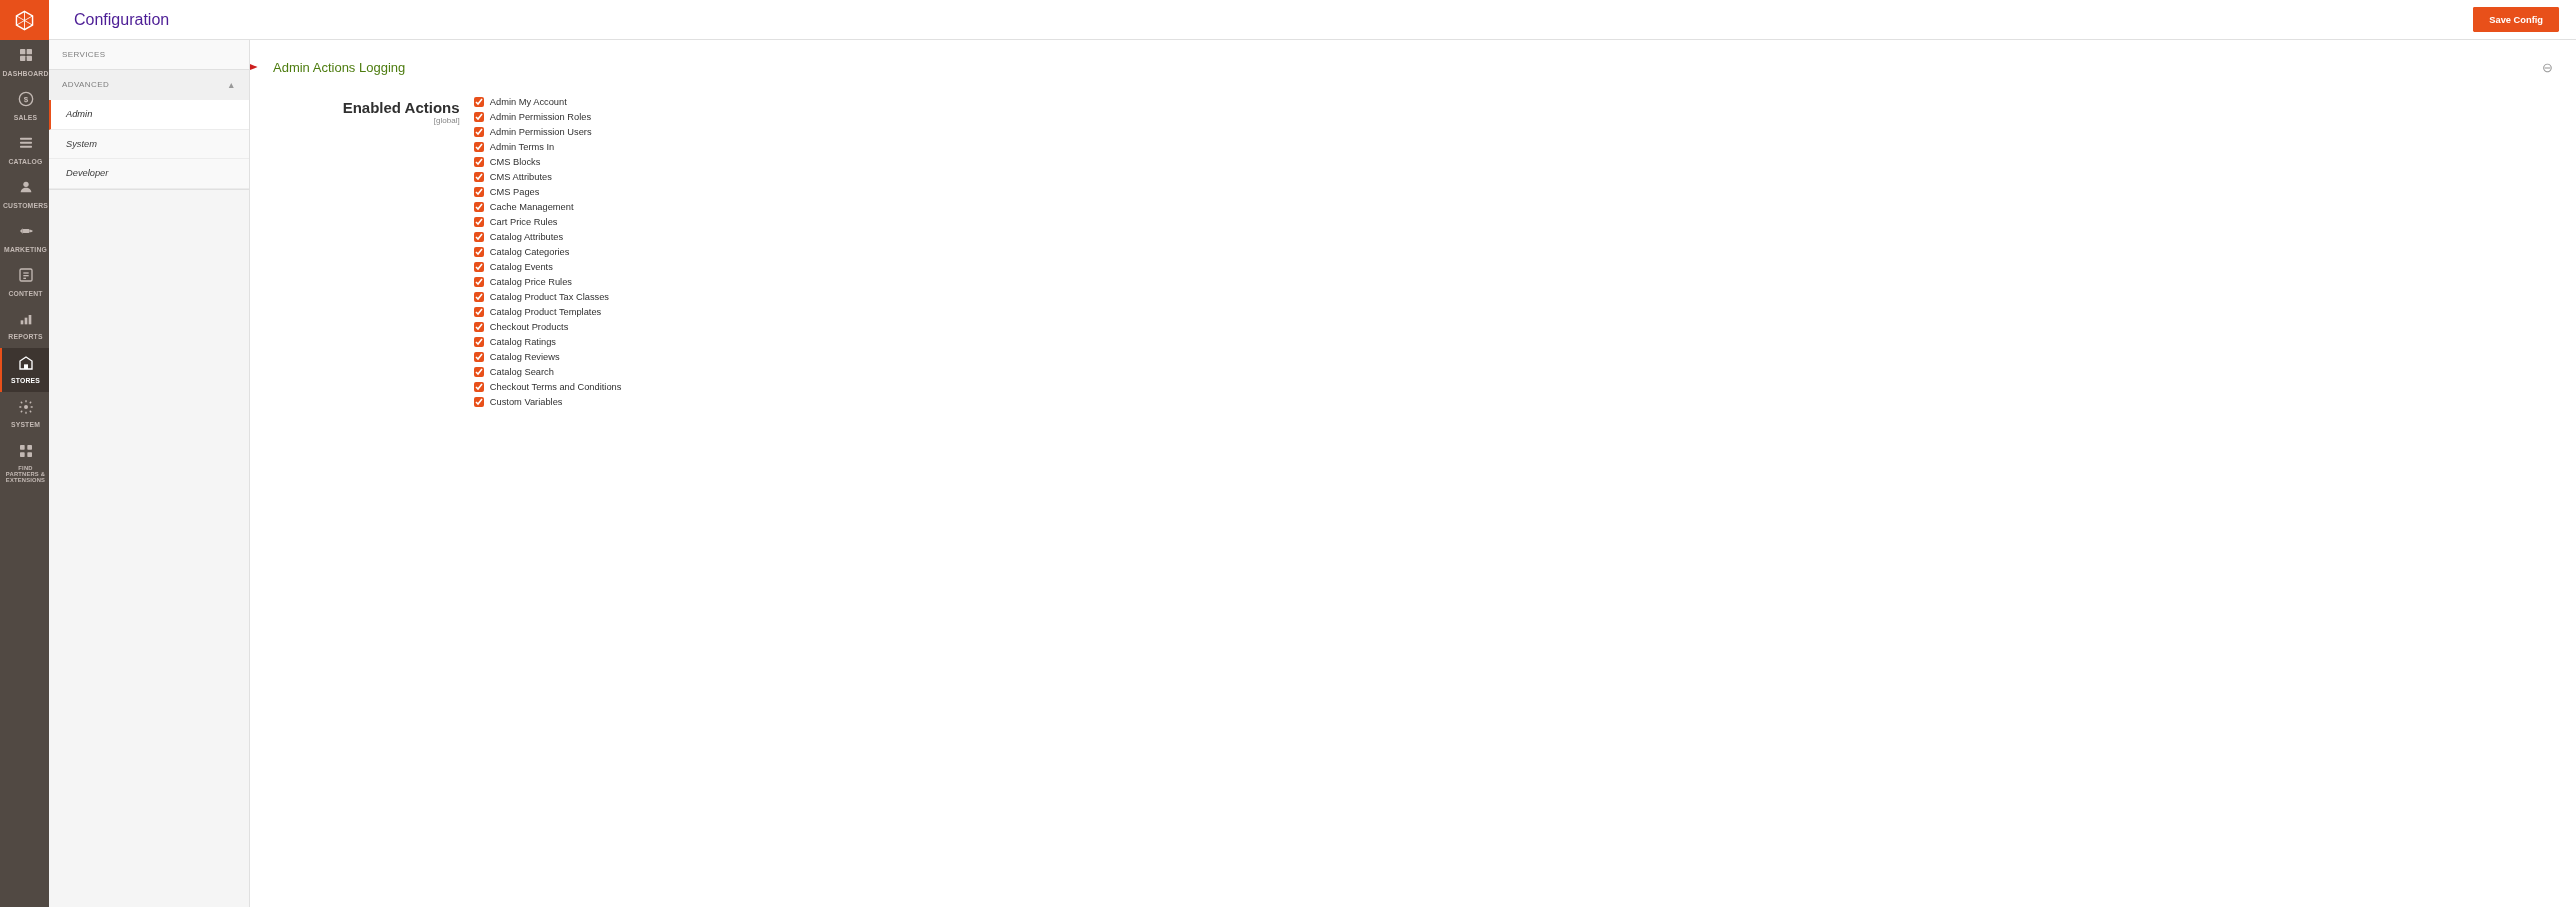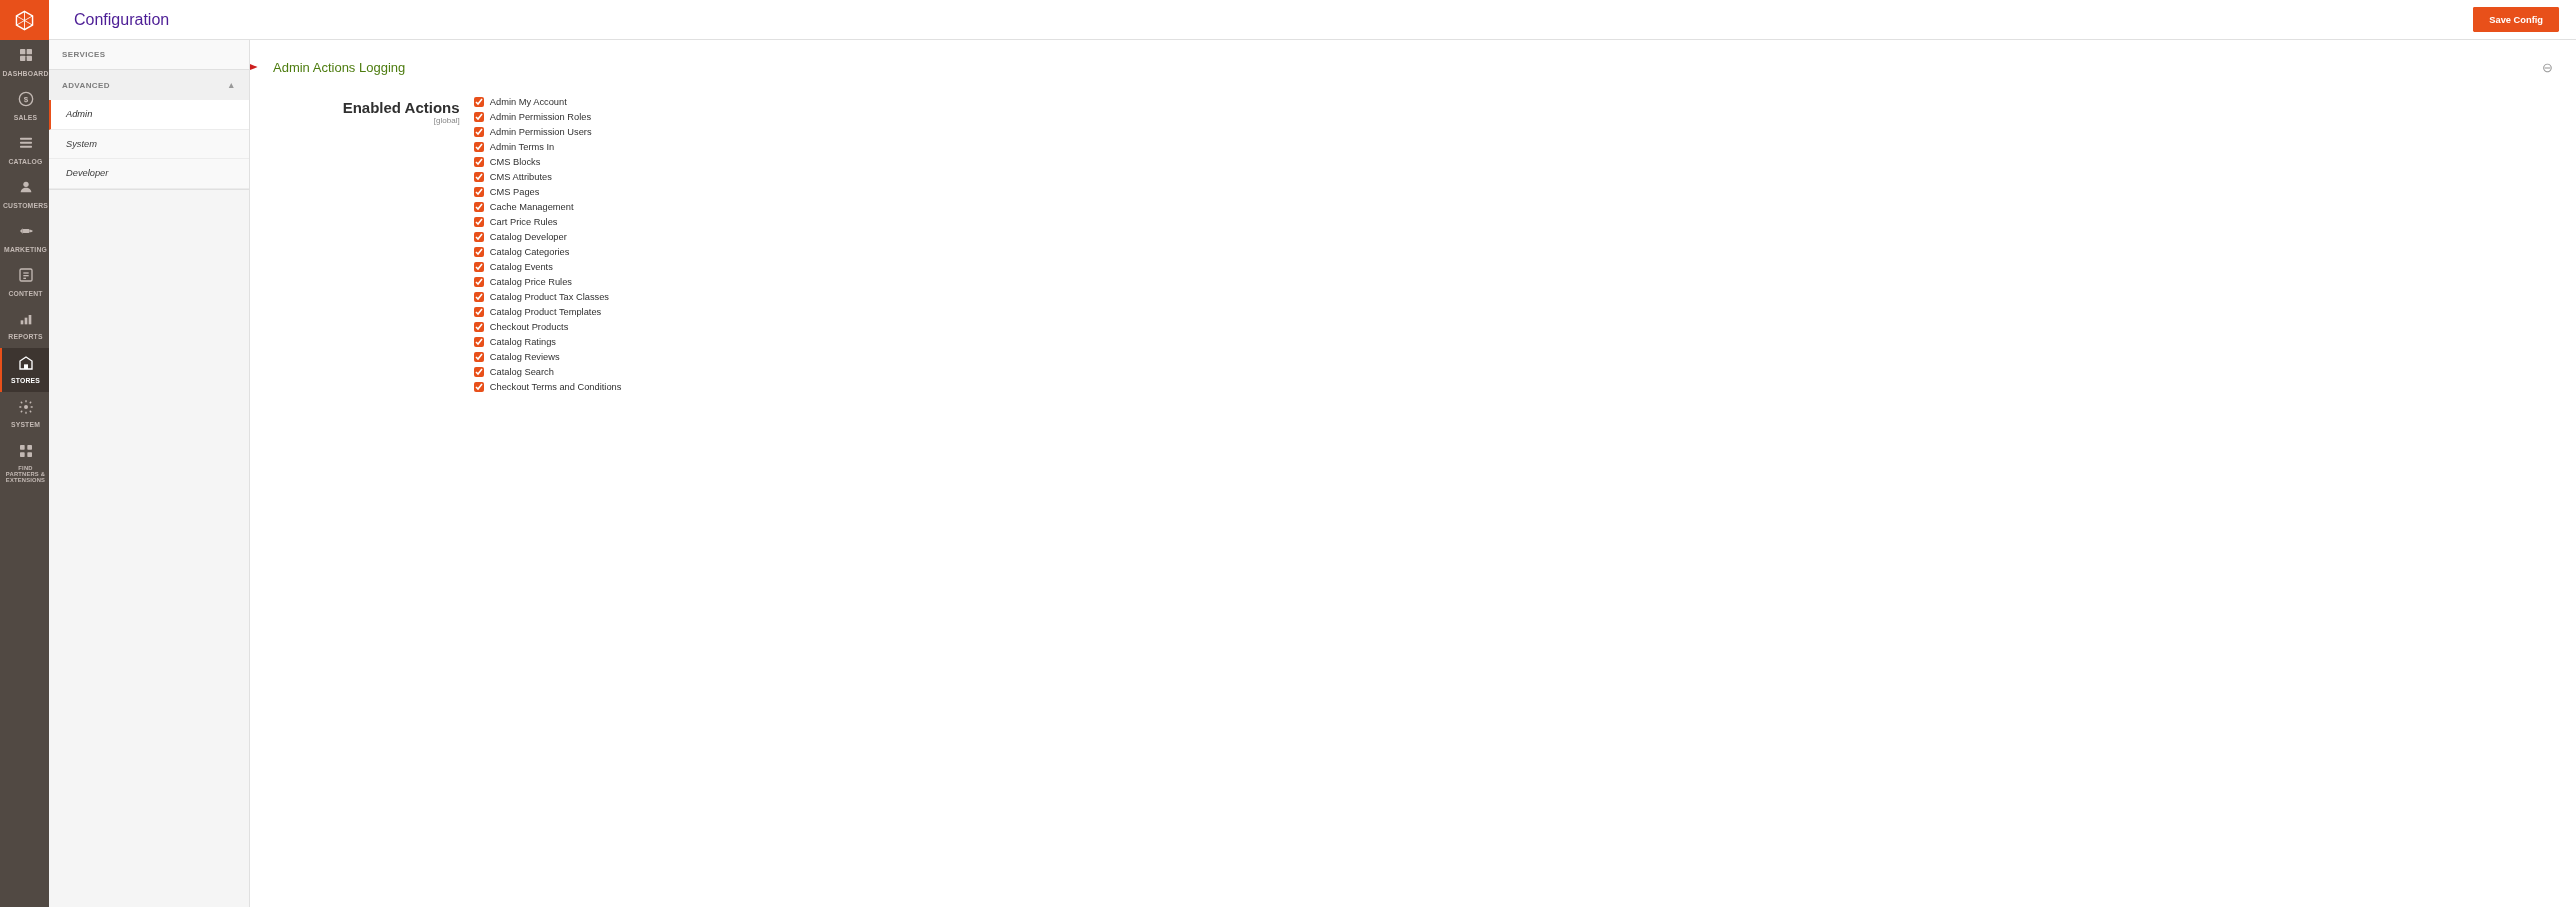--- a/index.html
+++ b/index.html
@@ -96,27 +96,27 @@
       overflow-y: auto;
       flex-shrink: 0;
     }
     .left-panel-section {
       background: #fff;
       border-bottom: 0.7px solid #e0e0e0;
     }
     .left-panel-section-header {
       padding: 10px 13px;
       font-size: 8px;
-      font-weight: 700;
+      font-weight: 400;
       color: #7d7d7d;
       text-transform: uppercase;
       letter-spacing: 0.4px;
       cursor: pointer;
       display: flex;
-      align-items: flex-end;
+      align-items: flex-start;
       justify-content: space-between;
       background: #f9f9f9;
     }
     .left-panel-section-header.expanded { background: #f0f0f0; }
     .left-panel-section-header .chevron { font-size: 8.6px; color: #999; }
     .left-panel-items { background: #f5f5f5; }
     .left-panel-item {
       padding: 9.3px 13px 9.3px 17px;
       font-size: 9.3px;
       color: #404040;
@@ -364,21 +364,21 @@
             <div class="checkbox-item">
               <input type="checkbox" id="cache_management" checked="" style="">
               <label for="cache_management">Cache Management</label>
             </div>
             <div class="checkbox-item">
               <input type="checkbox" id="cart_price_rules" checked="" style="">
               <label for="cart_price_rules">Cart Price Rules</label>
             </div>
             <div class="checkbox-item">
               <input type="checkbox" id="catalog_attributes" checked="" style="">
-              <label for="catalog_attributes">Catalog Developer</label>
+              <label for="catalog_attributes">Catalog Attributes</label>
             </div>
             <div class="checkbox-item">
               <input type="checkbox" id="catalog_categories" checked="" style="">
               <label for="catalog_categories">Catalog Categories</label>
             </div>
             <div class="checkbox-item">
               <input type="checkbox" id="catalog_events" checked="" style="">
               <label for="catalog_events">Catalog Events</label>
             </div>
             <div class="checkbox-item">
@@ -405,20 +405,24 @@
               <input type="checkbox" id="catalog_reviews" checked="" style="">
               <label for="catalog_reviews">Catalog Reviews</label>
             </div>
             <div class="checkbox-item">
               <input type="checkbox" id="catalog_search" checked="" style="">
               <label for="catalog_search">Catalog Search</label>
             </div>
             <div class="checkbox-item">
               <input type="checkbox" id="checkout_terms" checked="" style="">
               <label for="checkout_terms">Checkout Terms and Conditions</label>
+            </div>
+            <div class="checkbox-item">
+              <input type="checkbox" id="custom_variables" checked="" style="">
+              <label for="custom_variables">Custom Variables</label>
             </div>
           </div>
       </div>
 
     </div>
   </div>
 </div>
 
 
 </body></html>

